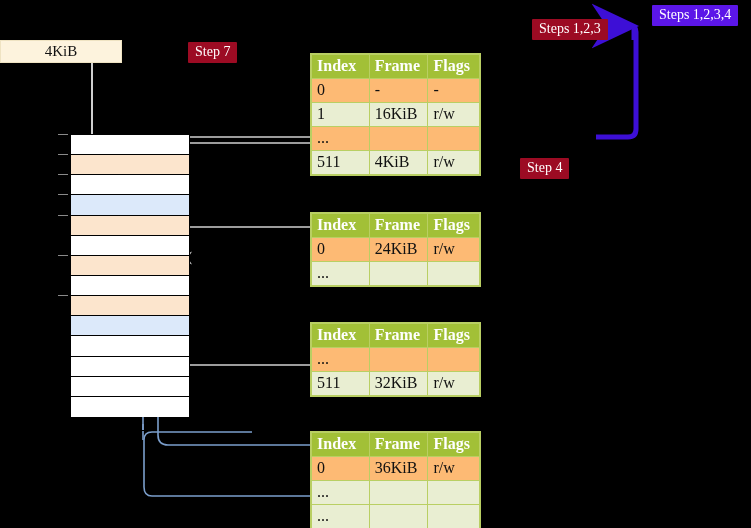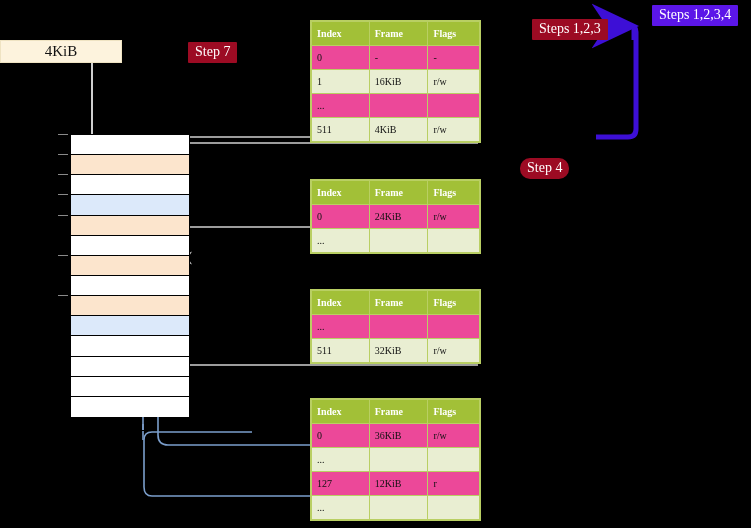--- a/index.html
+++ b/index.html
@@ -32,23 +32,24 @@
     text-align:center;
     font-size:15px;
     line-height:20px;
     color:#111;
   }
 
   
   .ptable{
     position:absolute;
     border-collapse:collapse;
-    background:#ec4899;
+    background:#fdba74;
     box-shadow:0 0 0 1px #b9cf63;
-    font-size:10px;
+    font-size:16px;
+    margin-top:33px;
   }
   .ptable td,.ptable th{
     border:1px solid #b9cf63;
     padding:2px 5px 3px 5px;
     text-align:left;
     font-weight:normal;
     height:18px;
     vertical-align:middle;
     color:#111;
   }
@@ -137,21 +138,21 @@
   </svg>
 
   <div class="kib-box" style="left:0px;top:40px;width:120px;height:21px;">
     <span>4KiB</span>
   </div>
 
   <div class="badge red" style="left:188px;top:42px;">
     <span>Step 7</span>
   </div>
 
-  <div class="badge red" style="left:520px;top:158px;border-radius:10px;">
+  <div class="badge red" style="left:520px;top:158px;">
     <span>Step 4</span>
   </div>
 
   <div class="badge red" style="left:532px;top:19px;">
     <span>Steps 1,2,3</span>
   </div>
 
   <div class="badge blue" style="left:652px;top:5px;">
     <span>Steps 1,2,3,4</span>
   </div>
@@ -280,25 +281,20 @@
     <tbody>
         <tr>
           <td>0</td>
           <td>36KiB</td>
           <td>r/w</td>
         </tr>
         <tr class="alt">
           <td>...</td>
           <td></td>
           <td></td>
-        </tr>
-        <tr>
-          <td>127</td>
-          <td>12KiB</td>
-          <td>r</td>
         </tr>
         <tr class="alt">
           <td>...</td>
           <td></td>
           <td></td>
         </tr>
       </tbody>
   </table>
 
 <div class="tick" style="left: 58px; top: 134px;"></div>

